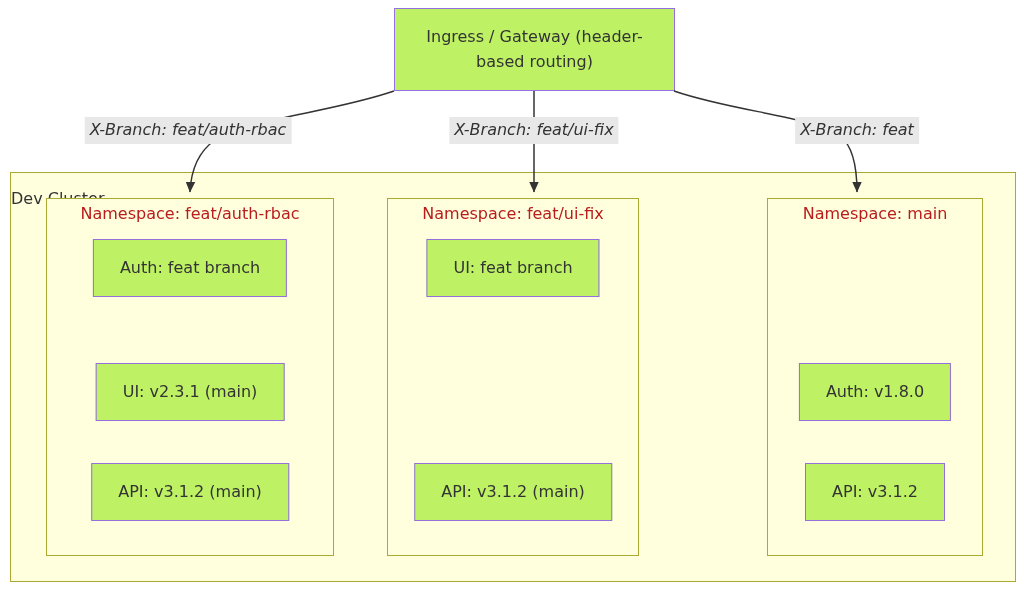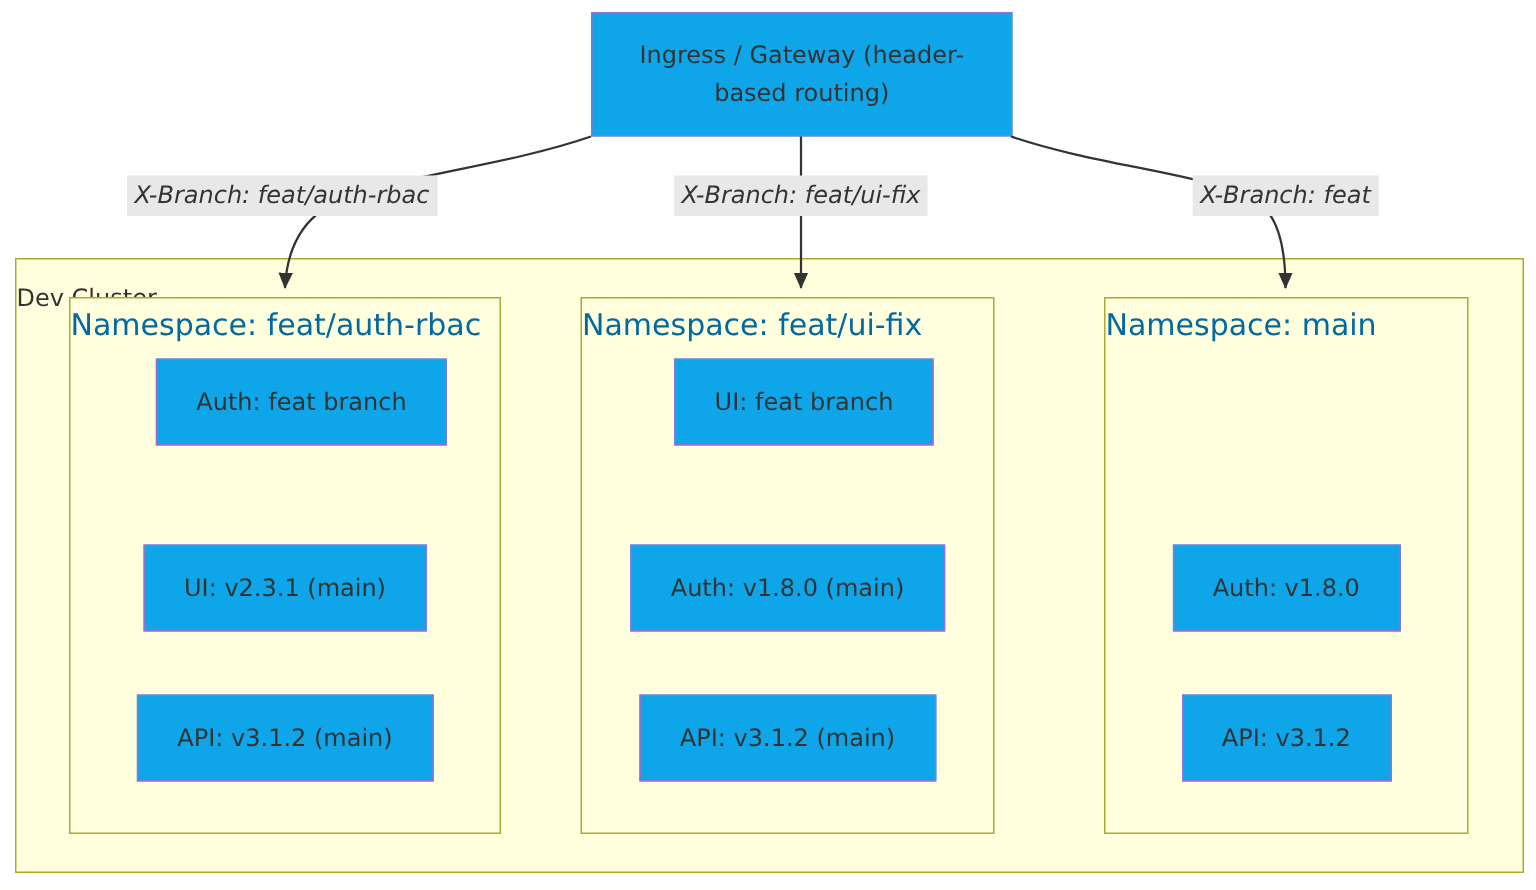--- a/index.html
+++ b/index.html
@@ -11,21 +11,21 @@
   .canvas {
     position: relative;
     width: 1024px;
     height: 593px;
     background: #ffffff;
     overflow: hidden;
     color: #333333;
   }
   .node {
     position: absolute;
-    background: #0ea5e9;
+    background: #bef264;
     border: 1px solid #9370DB;
     color: #333333;
     display: flex;
     align-items: center;
     justify-content: flex-end;
     text-align: center;
     font-size: 16px;
     line-height: 1.55;
     box-sizing: border-box;
     z-index: 1;
@@ -59,42 +59,42 @@
   }
   .namespace {
     position: absolute;
     top: 25px;
     height: 358px;
     background: #FFFFDE;
     border: 1px solid #AAAA33;
     box-sizing: border-box;
   }
   .ns-1 { left: 35px;  width: 288px; }
-  .ns-2 { left: 376px; width: 276px; }
-  .ns-3 { left: 725px; width: 243px; }
+  .ns-2 { left: 376px; width: 252px; }
+  .ns-3 { left: 756px; width: 216px; }
   .ns-title {
     position: absolute;
     top: 5px;
     left: 0;
     width: 100%;
-    text-align: left;
-    font-size: 20px;
-    color: #0369a1;
+    text-align: center;
+    font-size: 16px;
+    color: #b91c1c;
     white-space: nowrap;
   }
   .service {
     position: absolute;
     left: 50%;
     transform: translateX(-50%);
     height: 58px;
     min-width: 140px;
     padding: 0 26px;
     white-space: nowrap;
   }
-  .svc-row-1 { top: 40px; margin-left: 11px; }
+  .svc-row-1 { top: 40px; }
   .svc-row-2 { top: 152px; margin-top: 12px; }
   .svc-row-3 { top: 264px; }
   .edge-label {
     position: absolute;
     top: 117px;
     transform: translateX(-50%);
     background: #E8E8E8;
     color: #333333;
     font-size: 16px;
     line-height: 1;
@@ -152,23 +152,20 @@
       <div class="node service svc-row-3">
         <span>API: v3.1.2 (main)</span>
       </div>
     </div>
 
     <div class="namespace ns-2">
       <div class="ns-title">Namespace: feat/ui-fix</div>
       <div class="node service svc-row-1">
         <span>UI: feat branch</span>
       </div>
-      <div class="node service svc-row-2">
-        <span>Auth: v1.8.0 (main)</span>
-      </div>
       <div class="node service svc-row-3">
         <span>API: v3.1.2 (main)</span>
       </div>
     </div>
 
     <div class="namespace ns-3">
       <div class="ns-title">Namespace: main</div>
       <div class="node service svc-row-2">
         <span>Auth: v1.8.0</span>
       </div>

